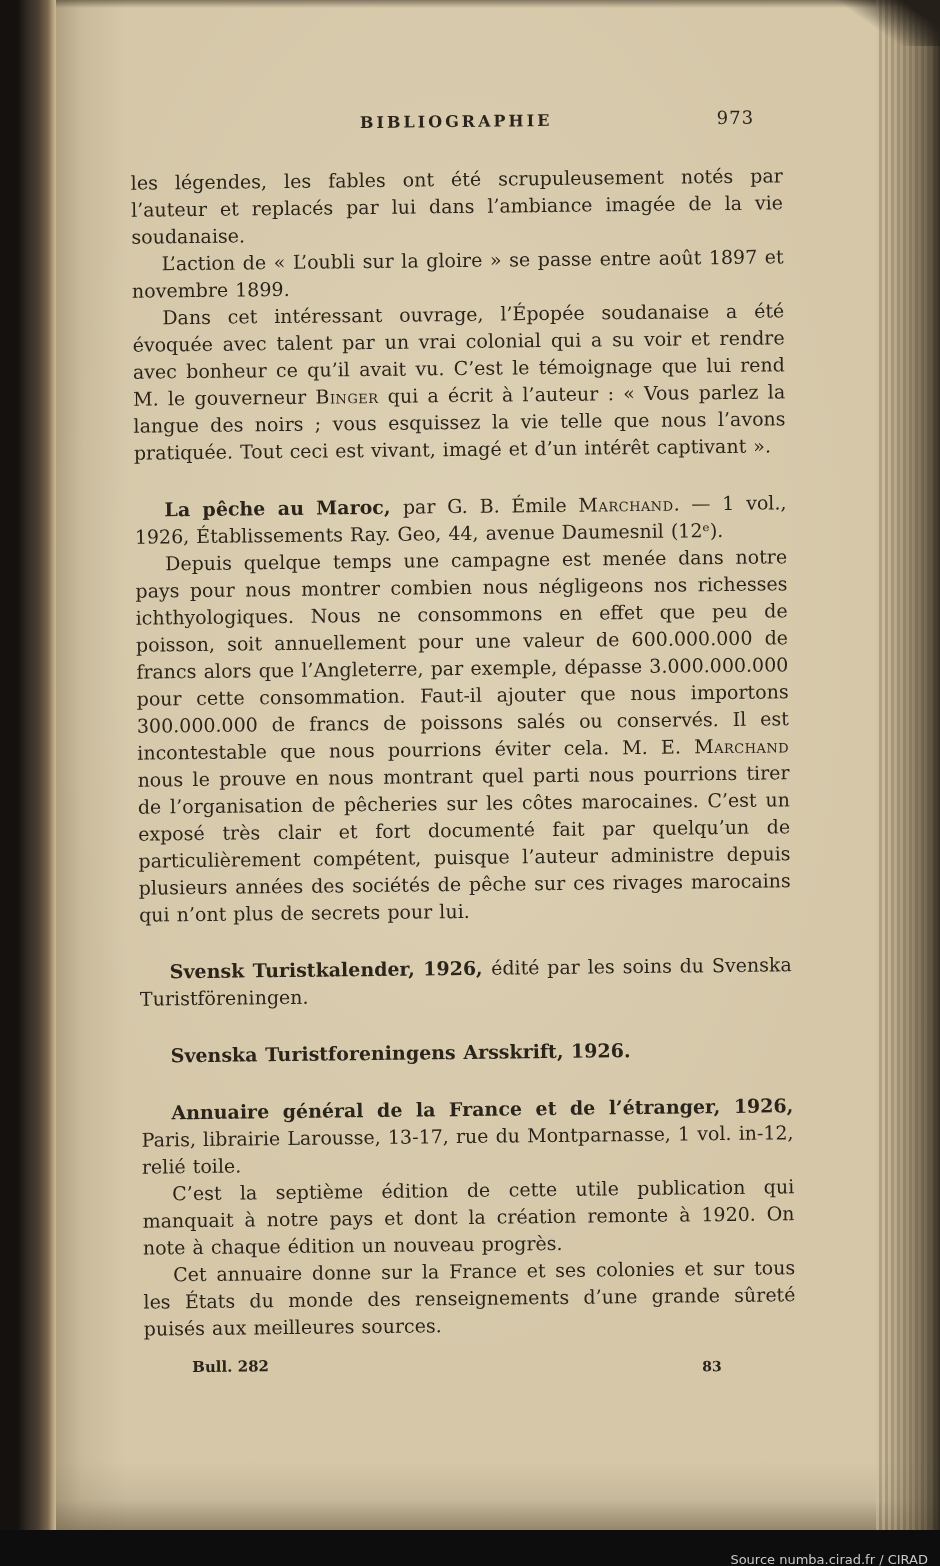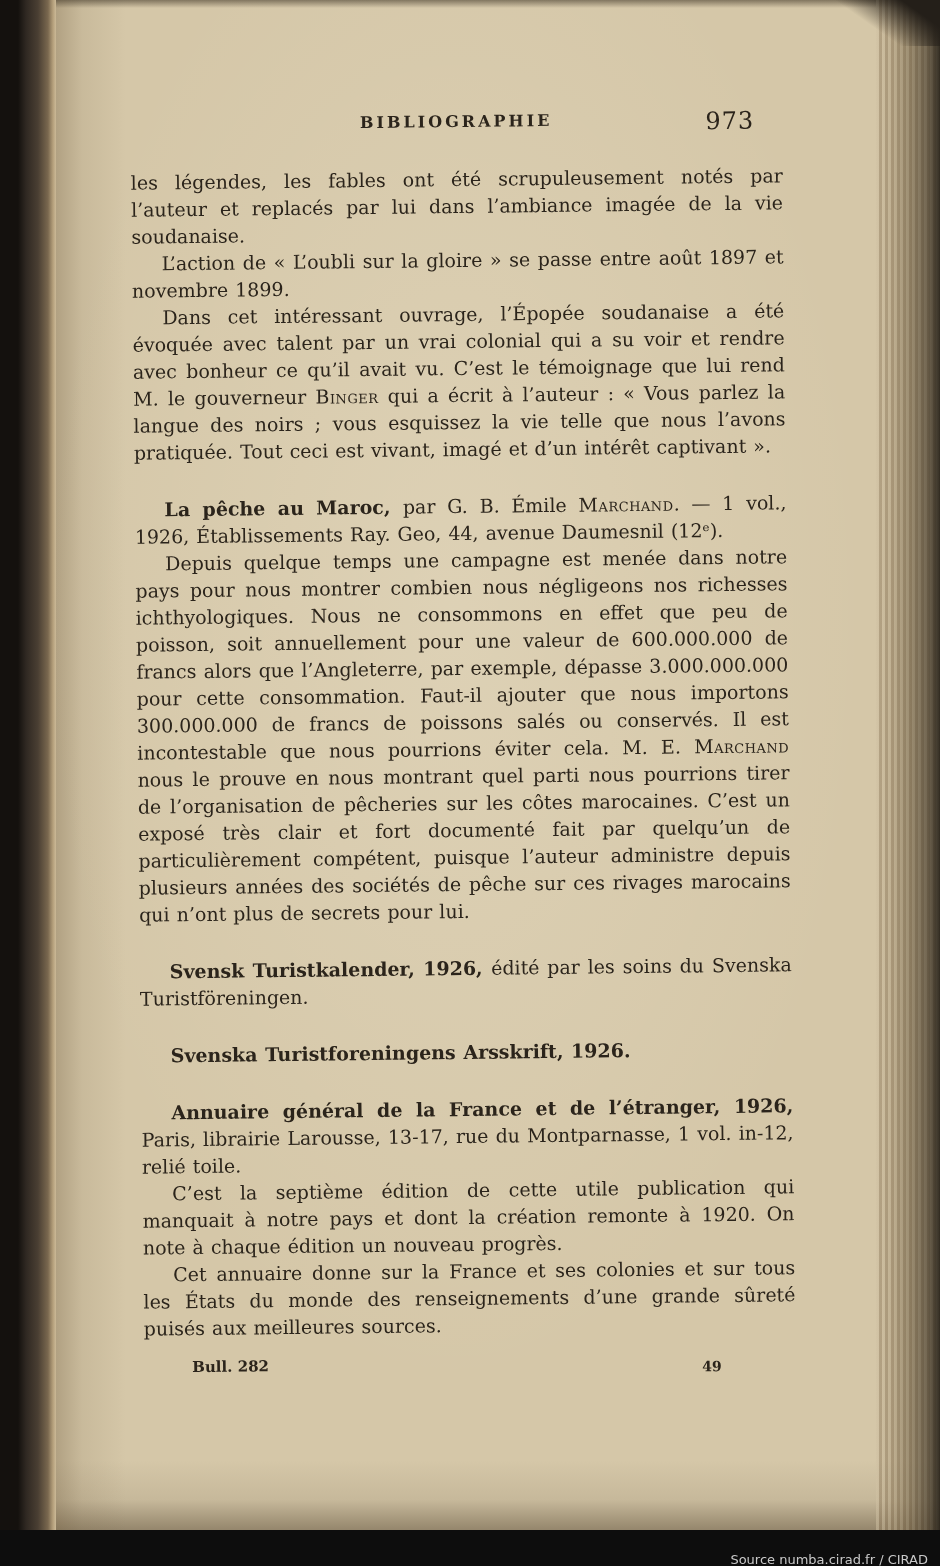--- a/index.html
+++ b/index.html
@@ -88,21 +88,21 @@
     left: 0; right: 0;
     text-align: center;
     font-weight: bold;
     font-size: 16px;
     letter-spacing: 3px;
   }
   .running-head .folio {
     position: absolute;
     right: 28px;
     top: -2px;
-    font-size: 24px;
+    font-size: 18px;
     letter-spacing: 1px;
   }
   .body-text p.para {
     margin: 0;
     font-size: 19px;
     line-height: 27px;
     text-align: justify;
     word-spacing: 1px;
   }
   .body-text p.para.indent { text-indent: 30px; }
@@ -164,21 +164,21 @@
           <p class="para indent"><span>Depuis quelque temps une campagne est menée dans notre pays pour nous montrer combien nous négligeons nos richesses ichthyologiques. Nous ne consommons en effet que peu de poisson, soit annuellement pour une valeur de 600.000.000 de francs alors que l’Angleterre, par exemple, dépasse 3.000.000.000 pour cette consommation. Faut-il ajouter que nous importons 300.000.000 de francs de poissons salés ou conservés. Il est incontestable que nous pourrions éviter cela. M. E. </span><span class="sc">Marchand</span><span> nous le prouve en nous montrant quel parti nous pourrions tirer de l’organisation de pêcheries sur les côtes marocaines. C’est un exposé très clair et fort documenté fait par quelqu’un de particulièrement compétent, puisque l’auteur administre depuis plusieurs années des sociétés de pêche sur ces rivages marocains qui n’ont plus de secrets pour lui.</span></p>
           <p class="para indent gap"><span class="b">Svensk Turistkalender, 1926, </span><span>édité par les soins du Svenska Turistföreningen.</span></p>
           <p class="para indent gap"><span class="b">Svenska Turistforeningens Arsskrift, 1926.</span></p>
           <p class="para indent gap"><span class="b">Annuaire général de la France et de l’étranger, 1926, </span><span>Paris, librairie Larousse, 13-17, rue du Montparnasse, 1 vol. in-12, relié toile.</span></p>
           <p class="para indent"><span>C’est la septième édition de cette utile publication qui manquait à notre pays et dont la création remonte à 1920. On note à chaque édition un nouveau progrès.</span></p>
           <p class="para indent"><span>Cet annuaire donne sur la France et ses colonies et sur tous les États du monde des renseignements d’une grande sûreté puisés aux meilleures sources.</span></p>
         </div>
 
       <div class="page-footer">
         <span class="sig">Bull. 282</span>
-        <span class="mark">49</span>
+        <span class="mark">83</span>
       </div>
 
     </div>
   </div>
 
   <div class="attribution-bar">
     <span class="attribution-text">Source numba.cirad.fr / CIRAD</span>
   </div>
 
 </div>

